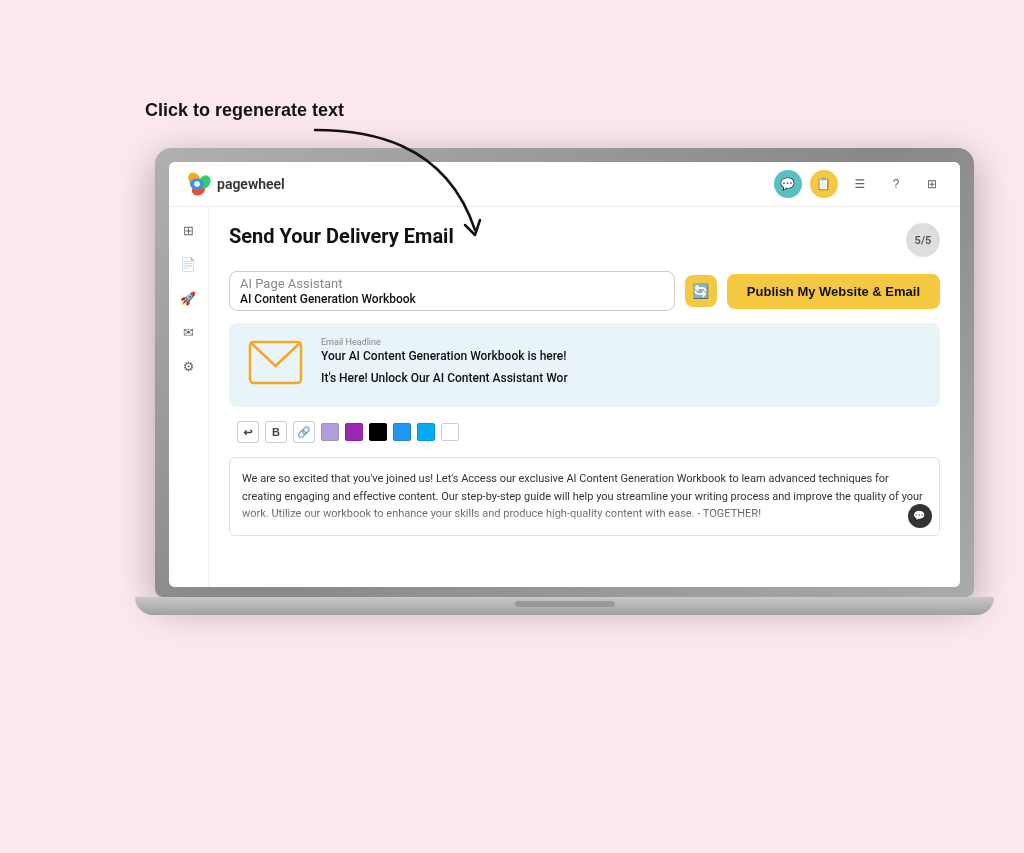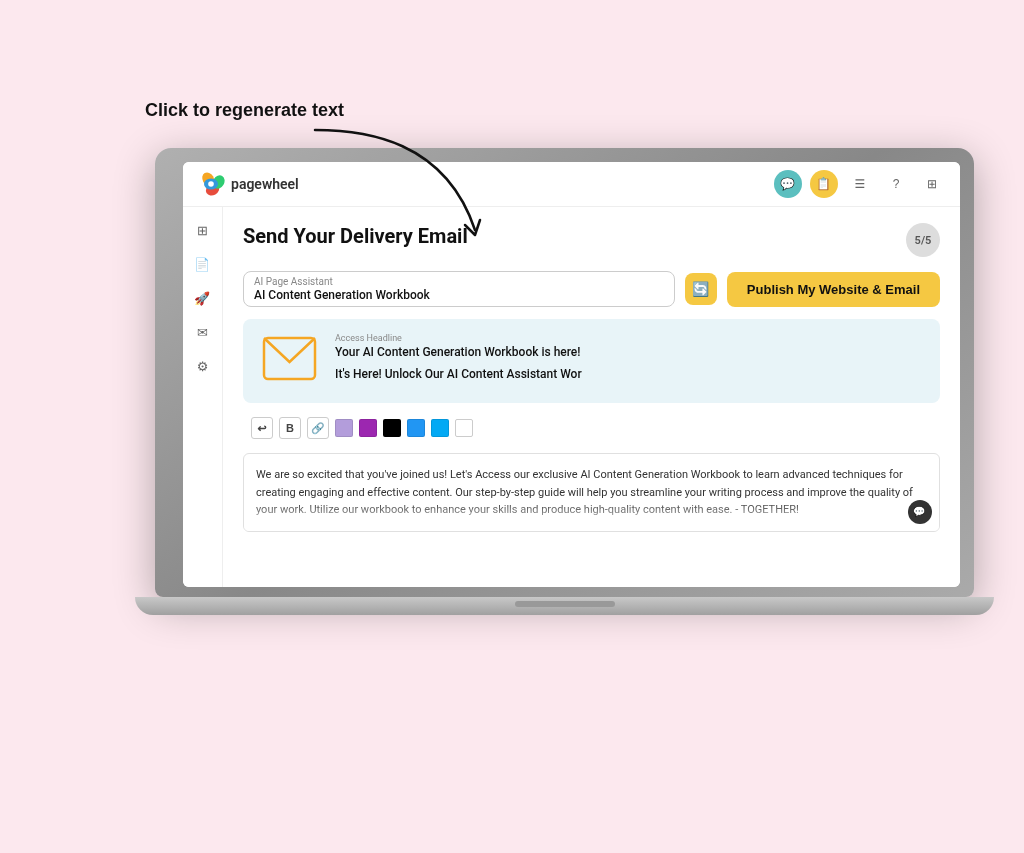--- a/index.html
+++ b/index.html
@@ -35,21 +35,21 @@
       position: absolute;
       top: 20px;
       left: 160px;
       width: 200px;
       height: 130px;
     }
 
     .laptop-screen-border {
       background: linear-gradient(145deg, #b0b0b0, #888, #aaa);
       border-radius: 16px 16px 8px 8px;
-      padding: 14px 14px 10px 28px;
+      padding: 14px 14px 10px 14px;
       box-shadow: 0 10px 40px rgba(0,0,0,0.3);
       position: relative;
     }
 
     .screen-inner {
       background: #fff;
       border-radius: 6px;
       overflow: hidden;
       width: 100%;
     }
@@ -216,21 +216,21 @@
 
     .assistant-box {
       flex: 1;
       border: 1px solid #ccc;
       border-radius: 8px;
       padding: 4px 10px;
       position: relative;
     }
 
     .assistant-label {
-      font-size: 10px;
+      font-size: 13px;
       color: #888;
       margin-bottom: 1px;
     }
 
     .assistant-value {
       font-size: 12px;
       color: #111;
       font-weight: 500;
     }
 
@@ -454,21 +454,21 @@
 
           <div class="email-preview">
             <div class="email-icon-wrap">
               <svg width="55" height="45" viewBox="0 0 55 45">
                 <rect x="2" y="2" width="51" height="41" rx="4" fill="none" stroke="#f5a623" stroke-width="2.5"></rect>
                 <polyline points="2,2 27.5,26 53,2" fill="none" stroke="#f5a623" stroke-width="2.5"></polyline>
               </svg>
             </div>
             <div class="email-fields">
               <div class="email-field-group">
-                <div class="email-field-label">Access Headline</div>
+                <div class="email-field-label">Email Headline</div>
                 <div class="email-field-value">Your AI Content Generation Workbook is here!</div>
               </div>
               <div class="email-field-group">
                 <div class="email-field-value">It's Here! Unlock Our AI Content Assistant Wor</div>
               </div>
             </div>
           </div>
 
           <div class="editor-toolbar">
             <button class="toolbar-btn">

